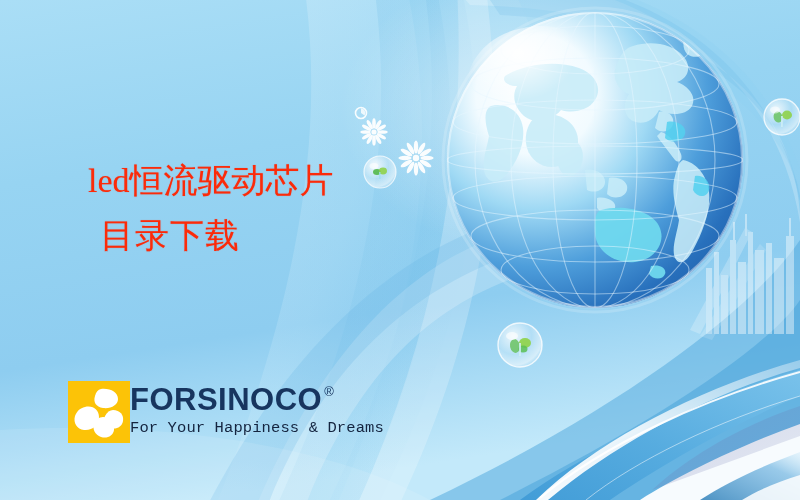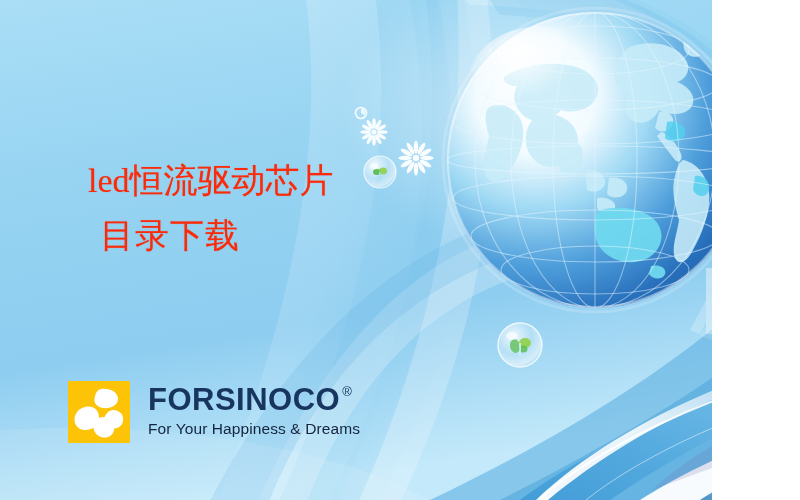--- a/index.html
+++ b/index.html
@@ -7,21 +7,21 @@
     margin: 0;
     padding: 0;
     background: #ffffff;
   }
   body {
     font-family: "Liberation Sans", sans-serif;
   }
 
   #banner {
     position: relative;
-    width: 712px;
+    width: 800px;
     height: 500px;
     overflow: hidden;
     background: linear-gradient(168deg, #a8dcf5 0%, #96d3f2 28%, #8ecdf0 55%, #9ed8f5 78%, #bde6f9 100%);
   }
 
   
   .bg-layer {
     position: absolute;
     inset: 0;
     pointer-events: none;
@@ -70,21 +70,21 @@
   #logo-mark {
     width: 62px;
     height: 62px;
     background: #fcc307;
     position: relative;
     flex: 0 0 auto;
   }
   #logo-mark svg { display:block; width:62px; height:62px; }
 
   #logo-text {
-    margin-left: 18px;
+    margin-left: 0;
     display: flex;
     flex-direction: column;
     justify-content: flex-start;
     padding-top: 3px;
     text-align: right;
   }
   #wordmark {
     display: flex;
     align-items: flex-start;
     color: #17355f;
@@ -100,21 +100,21 @@
     margin-left: 2px;
     margin-top: 1px;
     font-weight: normal;
   }
   #tagline {
     color: #14243f;
     font-size: 15.5px;
     line-height: 1;
     margin-top: 6px;
     letter-spacing: 0.1px;
-    font-family: Liberation Sans, sans-serif;
+    font-family: Liberation Mono, monospace;
   }
 
   
   .deco { position: absolute; pointer-events: none; }
   .deco svg { display:block; overflow: visible; }
 </style>
 </head>
 <body>
 
 <div id="banner">

